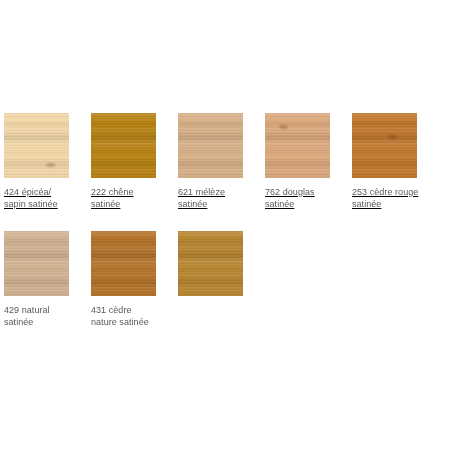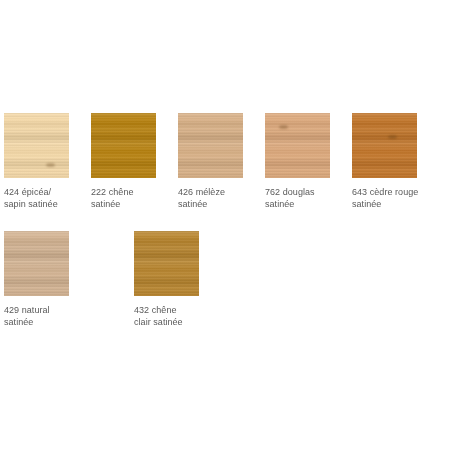--- a/index.html
+++ b/index.html
@@ -21,22 +21,22 @@
     height: 452px;
     background: #ffffff;
   }
   .swatch-row {
     position: absolute;
     left: 0;
     width: 452px;
     display: flex;
     flex-direction: row;
   }
-  #row-1 { top: 113px; }
-  #row-2 { top: 231px; gap: 43px; }
+  #row-1 { top: 113px; text-decoration: underline; }
+  #row-2 { top: 231px; }
 
   .swatch-cell {
     width: 87px;
     display: flex;
     flex-direction: column;
     align-items: flex-start;
   }
   .swatch-cell:first-child { margin-left: 4px; }
 
   .swatch-chip {
@@ -121,54 +121,60 @@
           <div class="grain-fine"></div>
         </div>
         <div class="swatch-caption">222 chêne
 satinée</div>
       </div>
       <div class="swatch-cell">
         <div class="swatch-chip" style="background: rgb(217, 177, 135);">
           <div class="grain-bands"></div>
           <div class="grain-fine"></div>
         </div>
-        <div class="swatch-caption">426 mélèze
+        <div class="swatch-caption">621 mélèze
 satinée</div>
       </div>
       <div class="swatch-cell">
         <div class="swatch-chip" style="background: rgb(221, 169, 124);">
           <div class="grain-bands"></div>
           <div class="grain-fine"></div>
           <div class="grain-knot" style="left: 14px; top: 12px;"></div>
         </div>
         <div class="swatch-caption">762 douglas
 satinée</div>
       </div>
       <div class="swatch-cell">
         <div class="swatch-chip" style="background: rgb(195, 118, 42);">
           <div class="grain-bands"></div>
           <div class="grain-fine"></div>
           <div class="grain-knot" style="left: 36px; top: 22px;"></div>
         </div>
-        <div class="swatch-caption">643 cèdre rouge
+        <div class="swatch-caption">253 cèdre rouge
 satinée</div>
       </div>
     </div>
   <div class="swatch-row" id="row-2">
       <div class="swatch-cell">
         <div class="swatch-chip" style="background: rgb(211, 179, 146);">
           <div class="grain-bands"></div>
           <div class="grain-fine"></div>
         </div>
         <div class="swatch-caption">429 natural
 satinée</div>
       </div>
       <div class="swatch-cell">
+        <div class="swatch-chip" style="background: rgb(180, 114, 38);">
+          <div class="grain-bands"></div>
+          <div class="grain-fine"></div>
+        </div>
+        <div class="swatch-caption">431 cèdre
+nature satinée</div>
+      </div>
+      <div class="swatch-cell">
         <div class="swatch-chip" style="background: rgb(184, 133, 46);">
           <div class="grain-bands"></div>
           <div class="grain-fine"></div>
         </div>
-        <div class="swatch-caption">432 chêne
-clair satinée</div>
       </div>
     </div>
 
 </div>
 
 </body></html>

